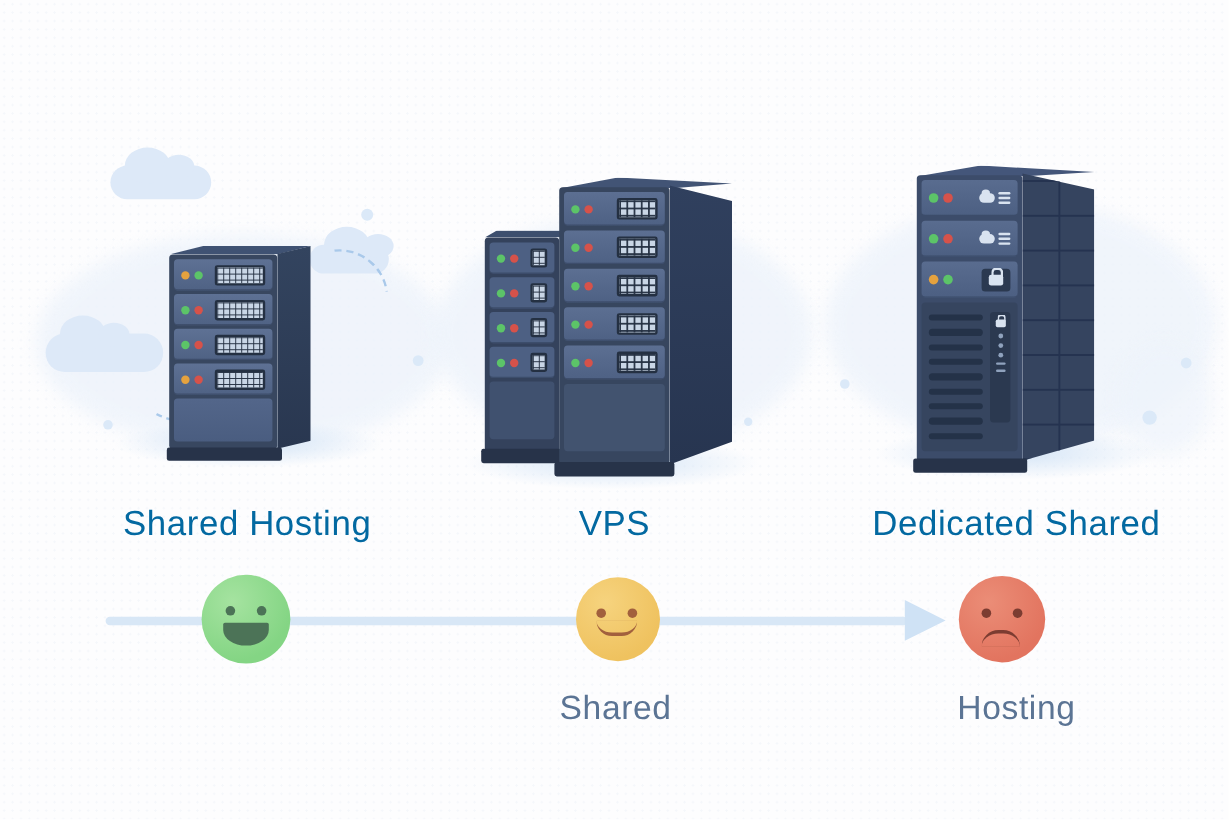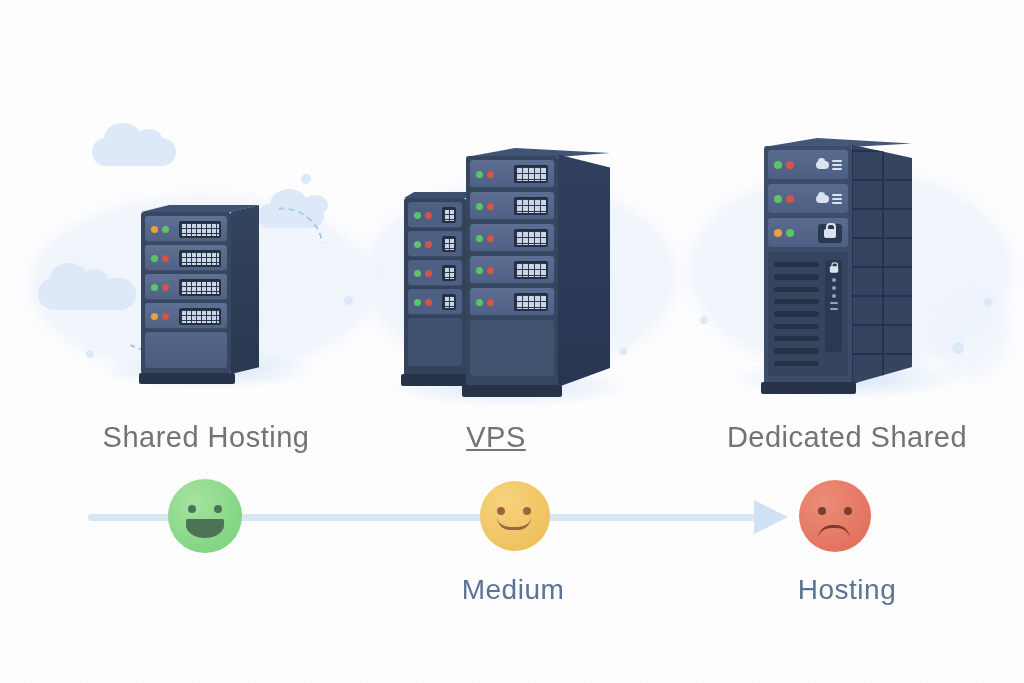--- a/index.html
+++ b/index.html
@@ -46,21 +46,21 @@
   .mini-cloud::before{content:"";position:absolute;width:7px;height:6px;background:#d9e3f0;border-radius:50%;left:2px;top:-3px;}
   .mini-lines{display:flex;flex-direction:column;gap:2px;}
   .mini-lines i{width:10px;height:2px;background:#d9e3f0;border-radius:1px;display:block;}
   .lock{width:12px;height:9px;background:#d9e3f0;border-radius:2px;position:relative;}
   .lock::before{content:"";position:absolute;top:-6px;left:2px;width:6px;height:6px;
     border:2px solid #d9e3f0;border-bottom:none;border-radius:4px 4px 0 0;}
   .inset{margin-left:auto;width:24px;height:19px;background:#2b3950;border-radius:3px;
     display:flex;align-items:center;justify-content:center;}
   
   .title{position:absolute;top:421px;width:300px;text-align:center;
-    font-size:29px;color:#737373;letter-spacing:.5px;}
+    font-size:29px;color:#0369a1;letter-spacing:.5px;}
   .dlabel{position:absolute;top:574px;width:300px;text-align:center;
     font-size:28px;color:#5b7494;letter-spacing:.5px;}
   
   .axis-line{position:absolute;left:88px;top:514px;width:668px;height:7px;
     background:#d8e7f6;border-radius:4px;z-index:1;}
   .axis-head{position:absolute;left:754px;top:500px;width:0;height:0;z-index:1;
     border-top:17px solid transparent;border-bottom:17px solid transparent;
     border-left:34px solid #cfe2f5;}
   
   .face{position:absolute;border-radius:50%;z-index:2;}
@@ -262,21 +262,21 @@
           <span class="dot" style="position:static;width:4px;height:4px;background:#8fa2bd;"></span>
           <span style="width:8px;height:2px;background:#8fa2bd;border-radius:1px;"></span>
           <span style="width:8px;height:2px;background:#8fa2bd;border-radius:1px;"></span>
         </div>
       </div>
     </div>
     <div class="s-base" style="left:-3px;top:244px;width:95px;height:12px;"></div>
   </div>
 
   <div class="title" style="left:56px;">Shared Hosting</div>
-  <div class="title" style="left:346px;text-decoration:underline;">VPS</div>
+  <div class="title" style="left:362px;">VPS</div>
   <div class="title" style="left:697px;">Dedicated Shared</div>
 
   <div class="axis-line"></div>
   <div class="axis-head"></div>
 
   <div class="face face-happy">
     <span class="eye l"></span>
       <span class="eye rr"></span>
     <span class="mouth-open"></span>
   </div>
@@ -284,16 +284,16 @@
     <span class="eye l"></span>
       <span class="eye rr"></span>
     <span class="mouth-smile"></span>
   </div>
   <div class="face face-sad">
     <span class="eye l"></span>
       <span class="eye rr"></span>
     <span class="mouth-frown"></span>
   </div>
 
-  <div class="dlabel" style="left:363px;">Medium</div>
+  <div class="dlabel" style="left:363px;">Shared</div>
   <div class="dlabel" style="left:697px;">Hosting</div>
 
 </div>
 
 </body></html>

